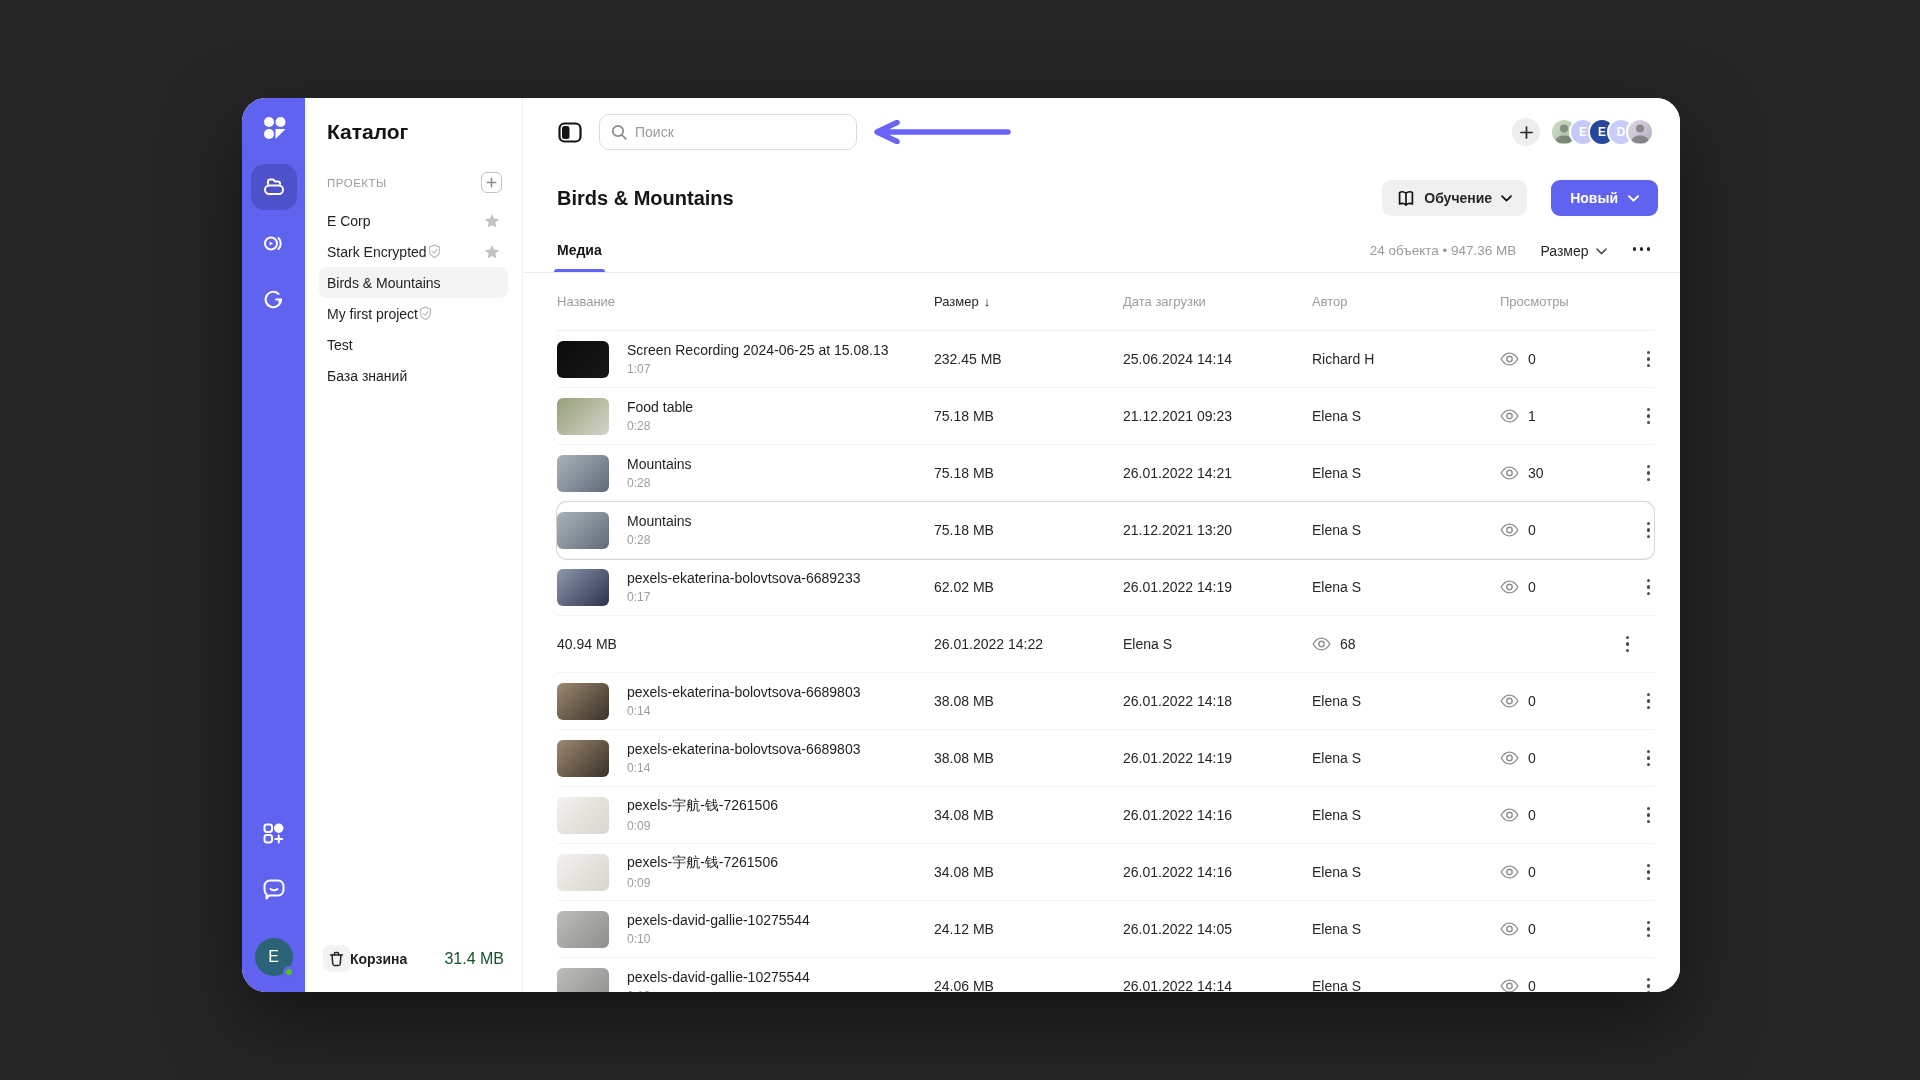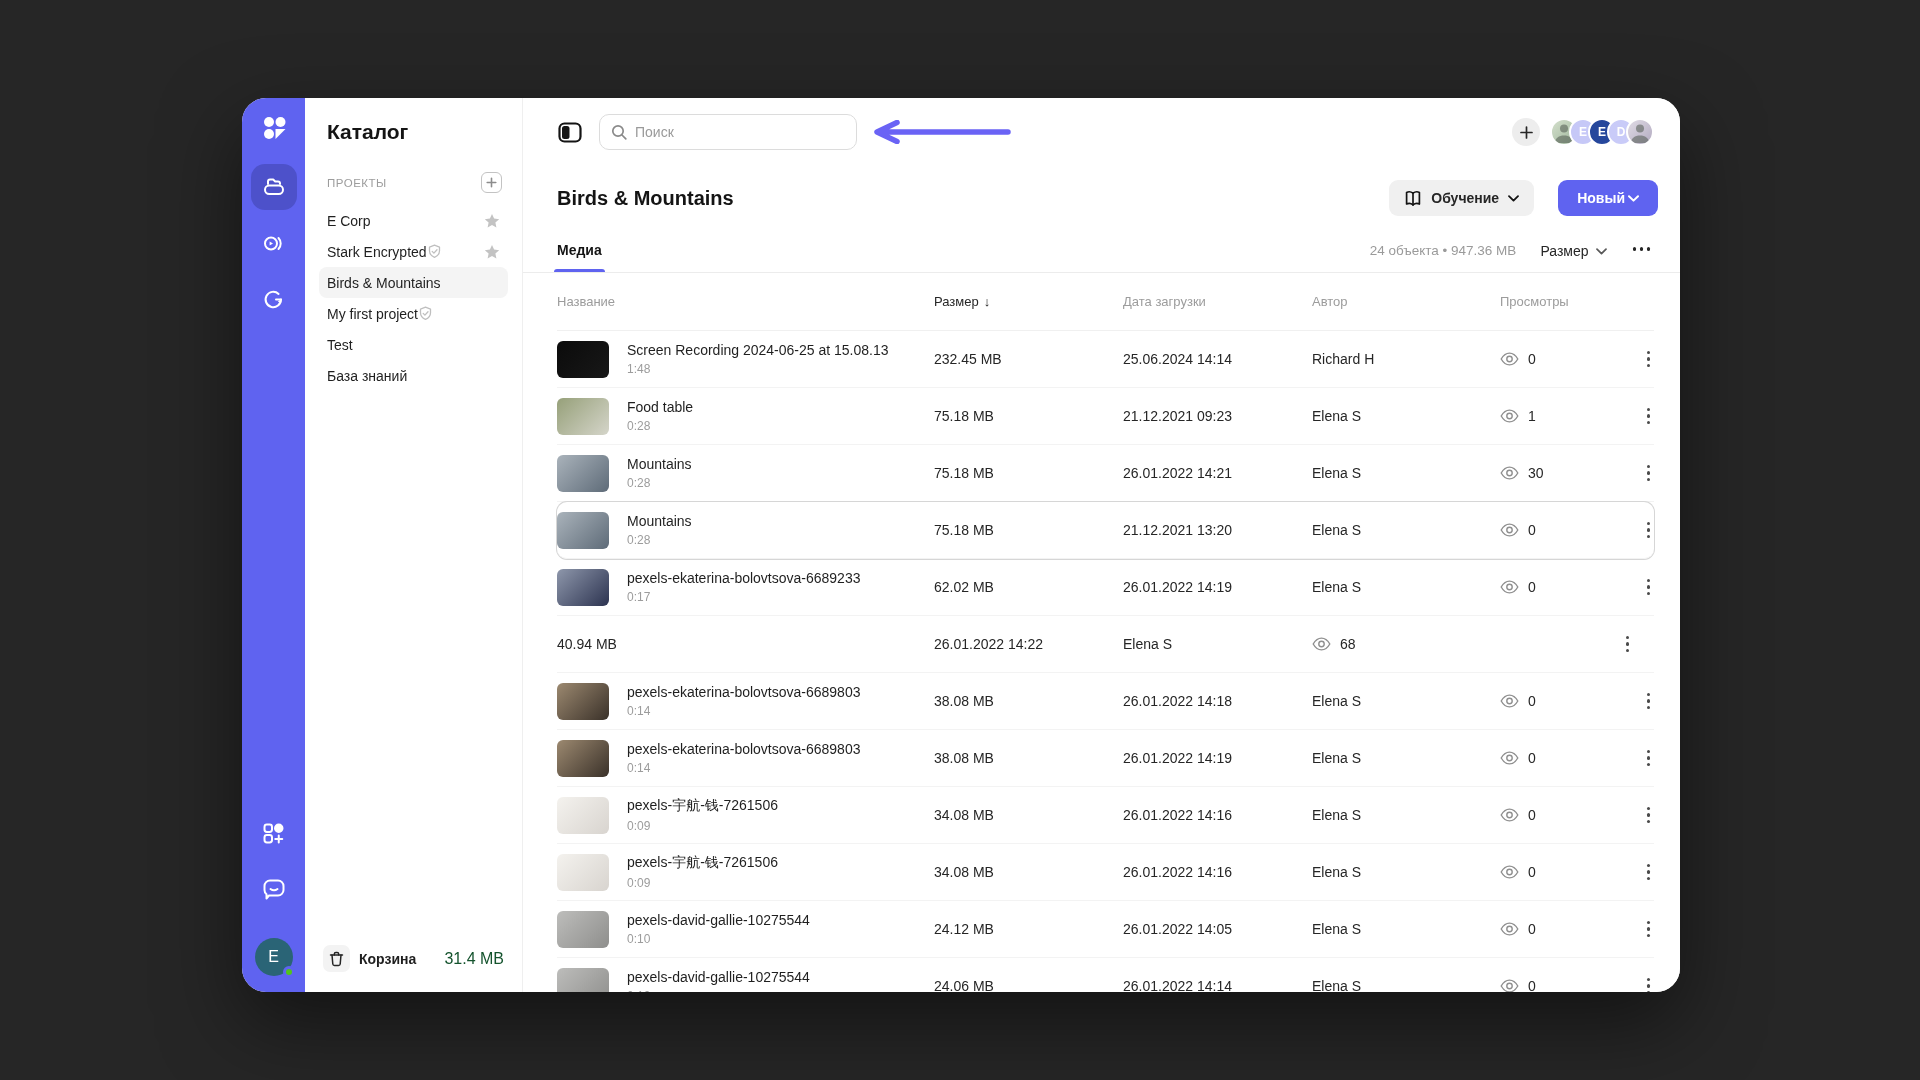--- a/index.html
+++ b/index.html
@@ -30,21 +30,21 @@
   .sb-title { font-size:21px; font-weight:700; color:#141414; margin:0 8px 28px; }
   .sb-section { display:flex; align-items:center; justify-content:space-between;
     margin:0 6px 12px 8px; }
   .sb-section-label { font-size:11.5px; letter-spacing:.5px; color:#9c9c9c; font-weight:400; }
   .plus-box { width:21px; height:21px; border:1.5px solid #c3c3c3; border-radius:6px;
     display:flex; align-items:center; justify-content:center; cursor:pointer; }
   .sb-item { height:31px; display:flex; align-items:center; gap:0; padding:0 8px;
     border-radius:8px; font-size:14px; color:#1f1f1f; cursor:pointer; }
   .sb-item.selected { background:#f4f4f4; }
   .sb-item .star { margin-left:auto; }
-  .sb-trash { margin-top:auto; display:flex; align-items:center; gap:9px; padding:0 4px; cursor:pointer; }
+  .sb-trash { margin-top:auto; display:flex; align-items:center; gap:0; padding:0 4px; cursor:pointer; }
   .trash-box { width:27px; height:27px; background:#f3f3f3; border-radius:7px; display:flex;
     align-items:center; justify-content:center; }
   .trash-label { font-size:14px; font-weight:700; color:#1f1f1f; }
   .trash-size { margin-left:auto; font-size:16px; color:#14532d; }
 
   
   .main { flex:1; min-width:0; position:relative; display:flex; flex-direction:column; background:#fff; }
   .topbar { display:flex; align-items:center; height:52px; padding:16px 26px 0 34px; }
   .toggle-btn { width:26px; height:26px; display:flex; align-items:center; justify-content:center; cursor:pointer; }
   .search { margin-left:16px; width:258px; height:36px; border:1px solid #dcdcdc; border-radius:10px;
@@ -62,21 +62,21 @@
     font-weight:700; overflow:hidden; position:relative; cursor:pointer; }
   .avatar:first-child { margin-left:0; }
 
   .header-row { display:flex; align-items:center; margin-top:30px; padding:0 22px 0 34px; height:36px; }
   .page-title { font-size:20px; font-weight:700; color:#141414; }
   .hdr-actions { margin-left:auto; display:flex; gap:24px; }
   .btn-light { height:36px; border-radius:9px; background:#f0f0f0; display:flex; align-items:center;
     gap:9px; padding:0 15px; font-size:14px; font-weight:700; color:#262626; cursor:pointer; border:none;
     font-family:"Liberation Sans", sans-serif; }
   .btn-primary { height:36px; border-radius:9px; background:#5f63f0; display:flex; align-items:center;
-    gap:3px; padding:0 19px; font-size:14px; font-weight:700; color:#fff; cursor:pointer; border:none;
+    gap:10px; padding:0 19px; font-size:14px; font-weight:700; color:#fff; cursor:pointer; border:none;
     font-family:"Liberation Sans", sans-serif; }
 
   .tab-row { display:flex; align-items:flex-end; padding:26px 28px 0 34px; border-bottom:1px solid #ececec; }
   .tab { font-size:14px; font-weight:700; color:#141414; padding-bottom:14px; position:relative; cursor:pointer; }
   .tab::after { content:""; position:absolute; left:-3px; right:-3px; bottom:0; height:3px;
     background:#5f63f0; border-radius:3px 3px 0 0; }
   .tab-right { margin-left:auto; display:flex; align-items:flex-start; gap:24px; padding-bottom:13px; }
   .summary { font-size:13.5px; color:#9a9a9a; }
   .sort { display:flex; align-items:center; gap:7px; font-size:14px; color:#262626; cursor:pointer; }
   .dots-h { display:flex; gap:3.5px; align-items:center; cursor:pointer; padding:4px 2px; }
@@ -373,21 +373,21 @@
         <span>Автор</span>
         <span>Просмотры</span>
         <span></span>
       </div>
 
         <div class="row">
           <div class="name-cell">
             <span class="thumb" style="background: linear-gradient(135deg, rgb(11, 11, 11), rgb(24, 24, 24));"></span>
             <span class="fmeta">
               <div class="fname">Screen Recording 2024-06-25 at 15.08.13</div>
-              <div class="fdur">1:48</div>
+              <div class="fdur">1:07</div>
             </span>
           </div>
           <span>232.45 MB</span>
           <span>25.06.2024 14:14</span>
           <span>Richard H</span>
           <span class="views-cell">
             <span>
               <svg width="19" height="14" viewBox="0 0 19 14" fill="none" stroke="#8f8f8f" stroke-width="1.4">
                 <path d="M1.2 7 C3.6 2.8 6.5 1.1 9.5 1.1 s5.9 1.7 8.3 5.9 c-2.4 4.2 -5.3 5.9 -8.3 5.9 S3.6 11.2 1.2 7 z"></path>
                 <circle cx="9.5" cy="7" r="2.7"></circle>

